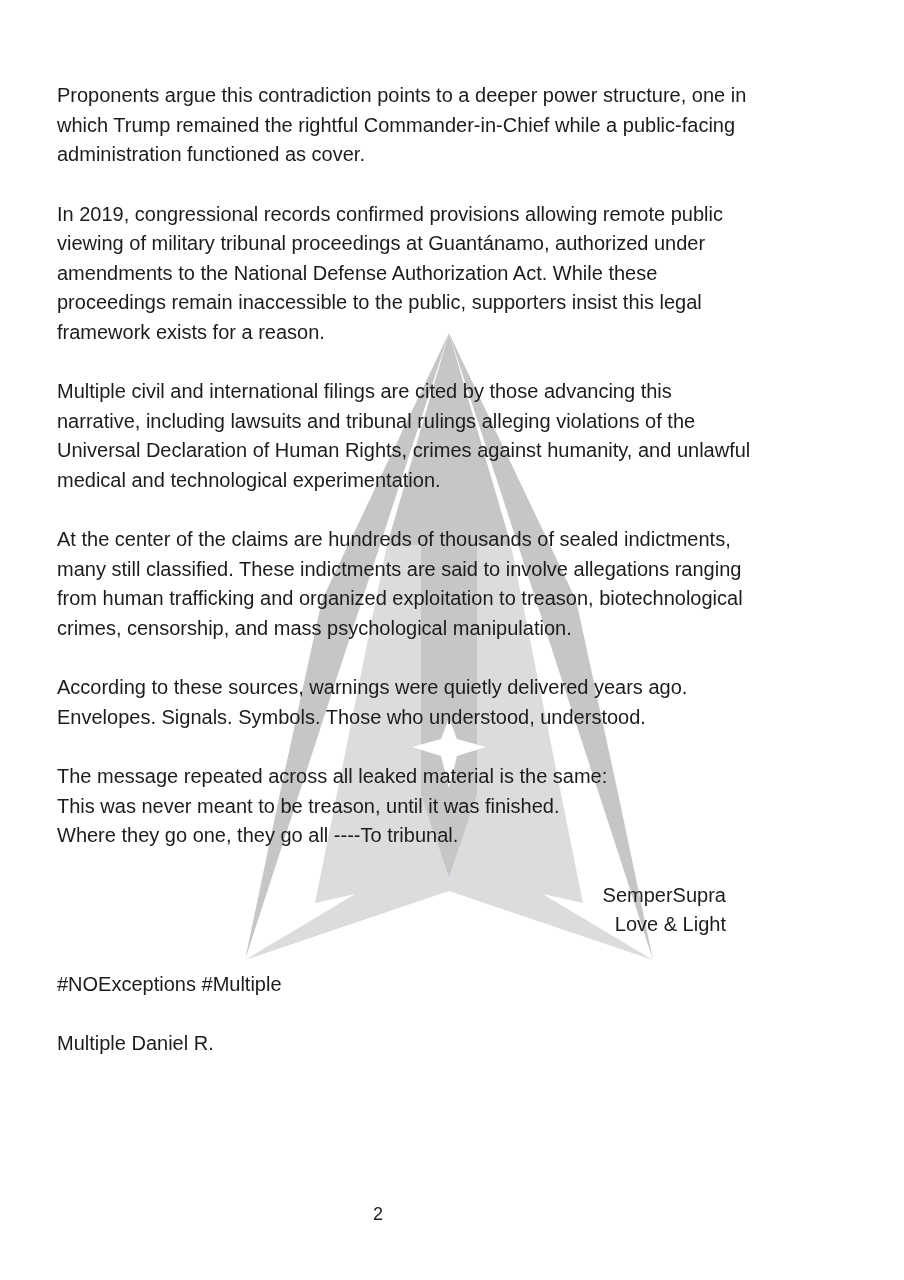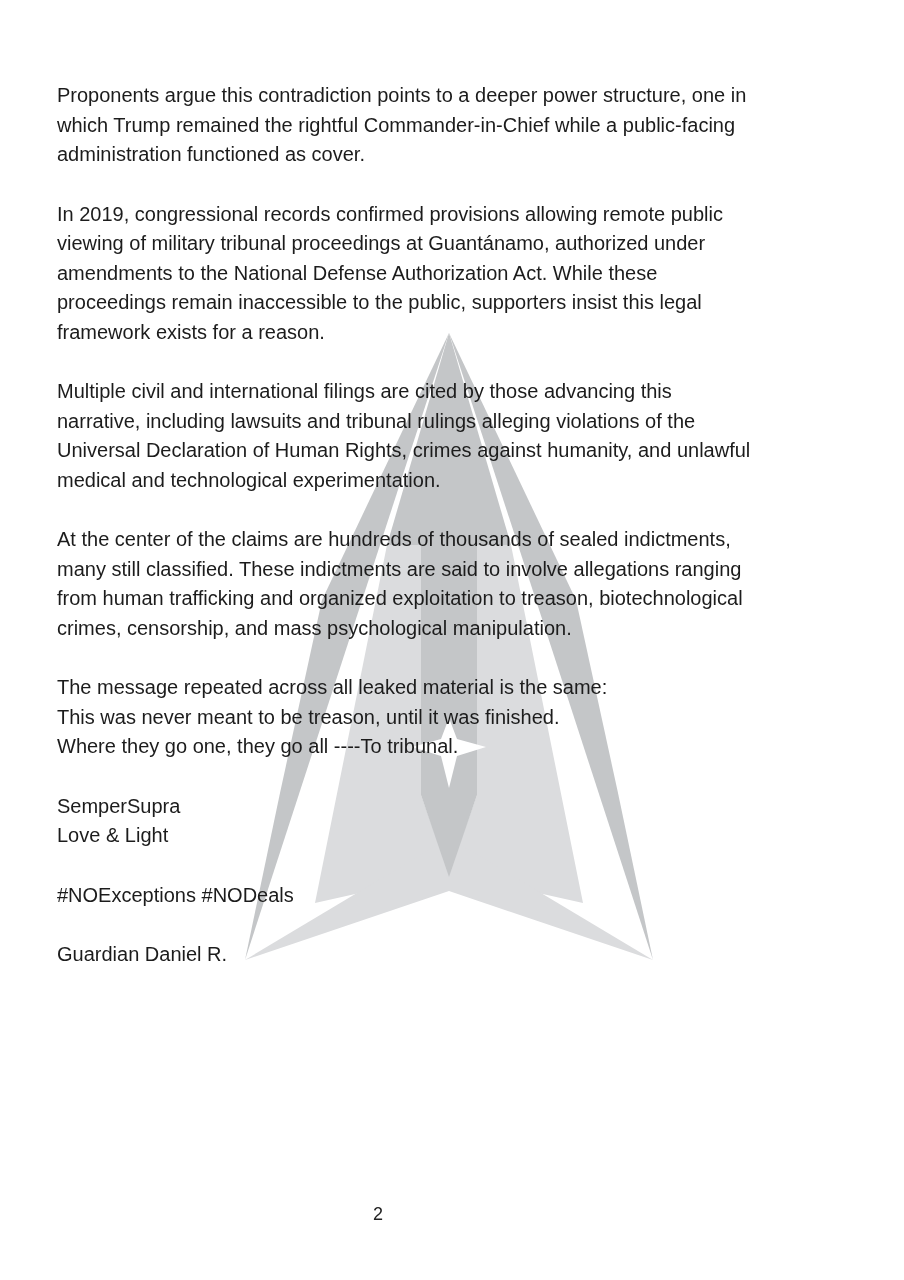--- a/index.html
+++ b/index.html
@@ -32,20 +32,21 @@
     color: #1c1c1c;
     font-size: 20px;
     line-height: 29.5px;
   }
   .para {
     margin: 0 0 30px 0;
     white-space: pre;
   }
   .sig-gap {
     margin-top: 30px;
+    text-align: right;
   }
   .page-footer {
     position: absolute;
     left: 0;
     top: 1202px;
     width: 100%;
     text-align: center;
     z-index: 1;
     color: #222222;
     font-size: 18px;
@@ -85,24 +86,26 @@
 proceedings remain inaccessible to the public, supporters insist this legal
 framework exists for a reason.</p>
     <p class="para">Multiple civil and international filings are cited by those advancing this
 narrative, including lawsuits and tribunal rulings alleging violations of the
 Universal Declaration of Human Rights, crimes against humanity, and unlawful
 medical and technological experimentation.</p>
     <p class="para">At the center of the claims are hundreds of thousands of sealed indictments,
 many still classified. These indictments are said to involve allegations ranging
 from human trafficking and organized exploitation to treason, biotechnological
 crimes, censorship, and mass psychological manipulation.</p>
+    <p class="para">According to these sources, warnings were quietly delivered years ago.
+Envelopes. Signals. Symbols. Those who understood, understood.</p>
     <p class="para">The message repeated across all leaked material is the same:
 This was never meant to be treason, until it was finished.
 Where they go one, they go all ----To tribunal.</p>
     <p class="para sig-gap">SemperSupra
 Love &amp; Light</p>
-    <p class="para">#NOExceptions #NODeals</p>
-    <p class="para">Guardian Daniel R.</p>
+    <p class="para">#NOExceptions #Multiple</p>
+    <p class="para">Multiple Daniel R.</p>
   </main>
 
   <div class="page-footer">2</div>
 
 </div>
 
 </body></html>

